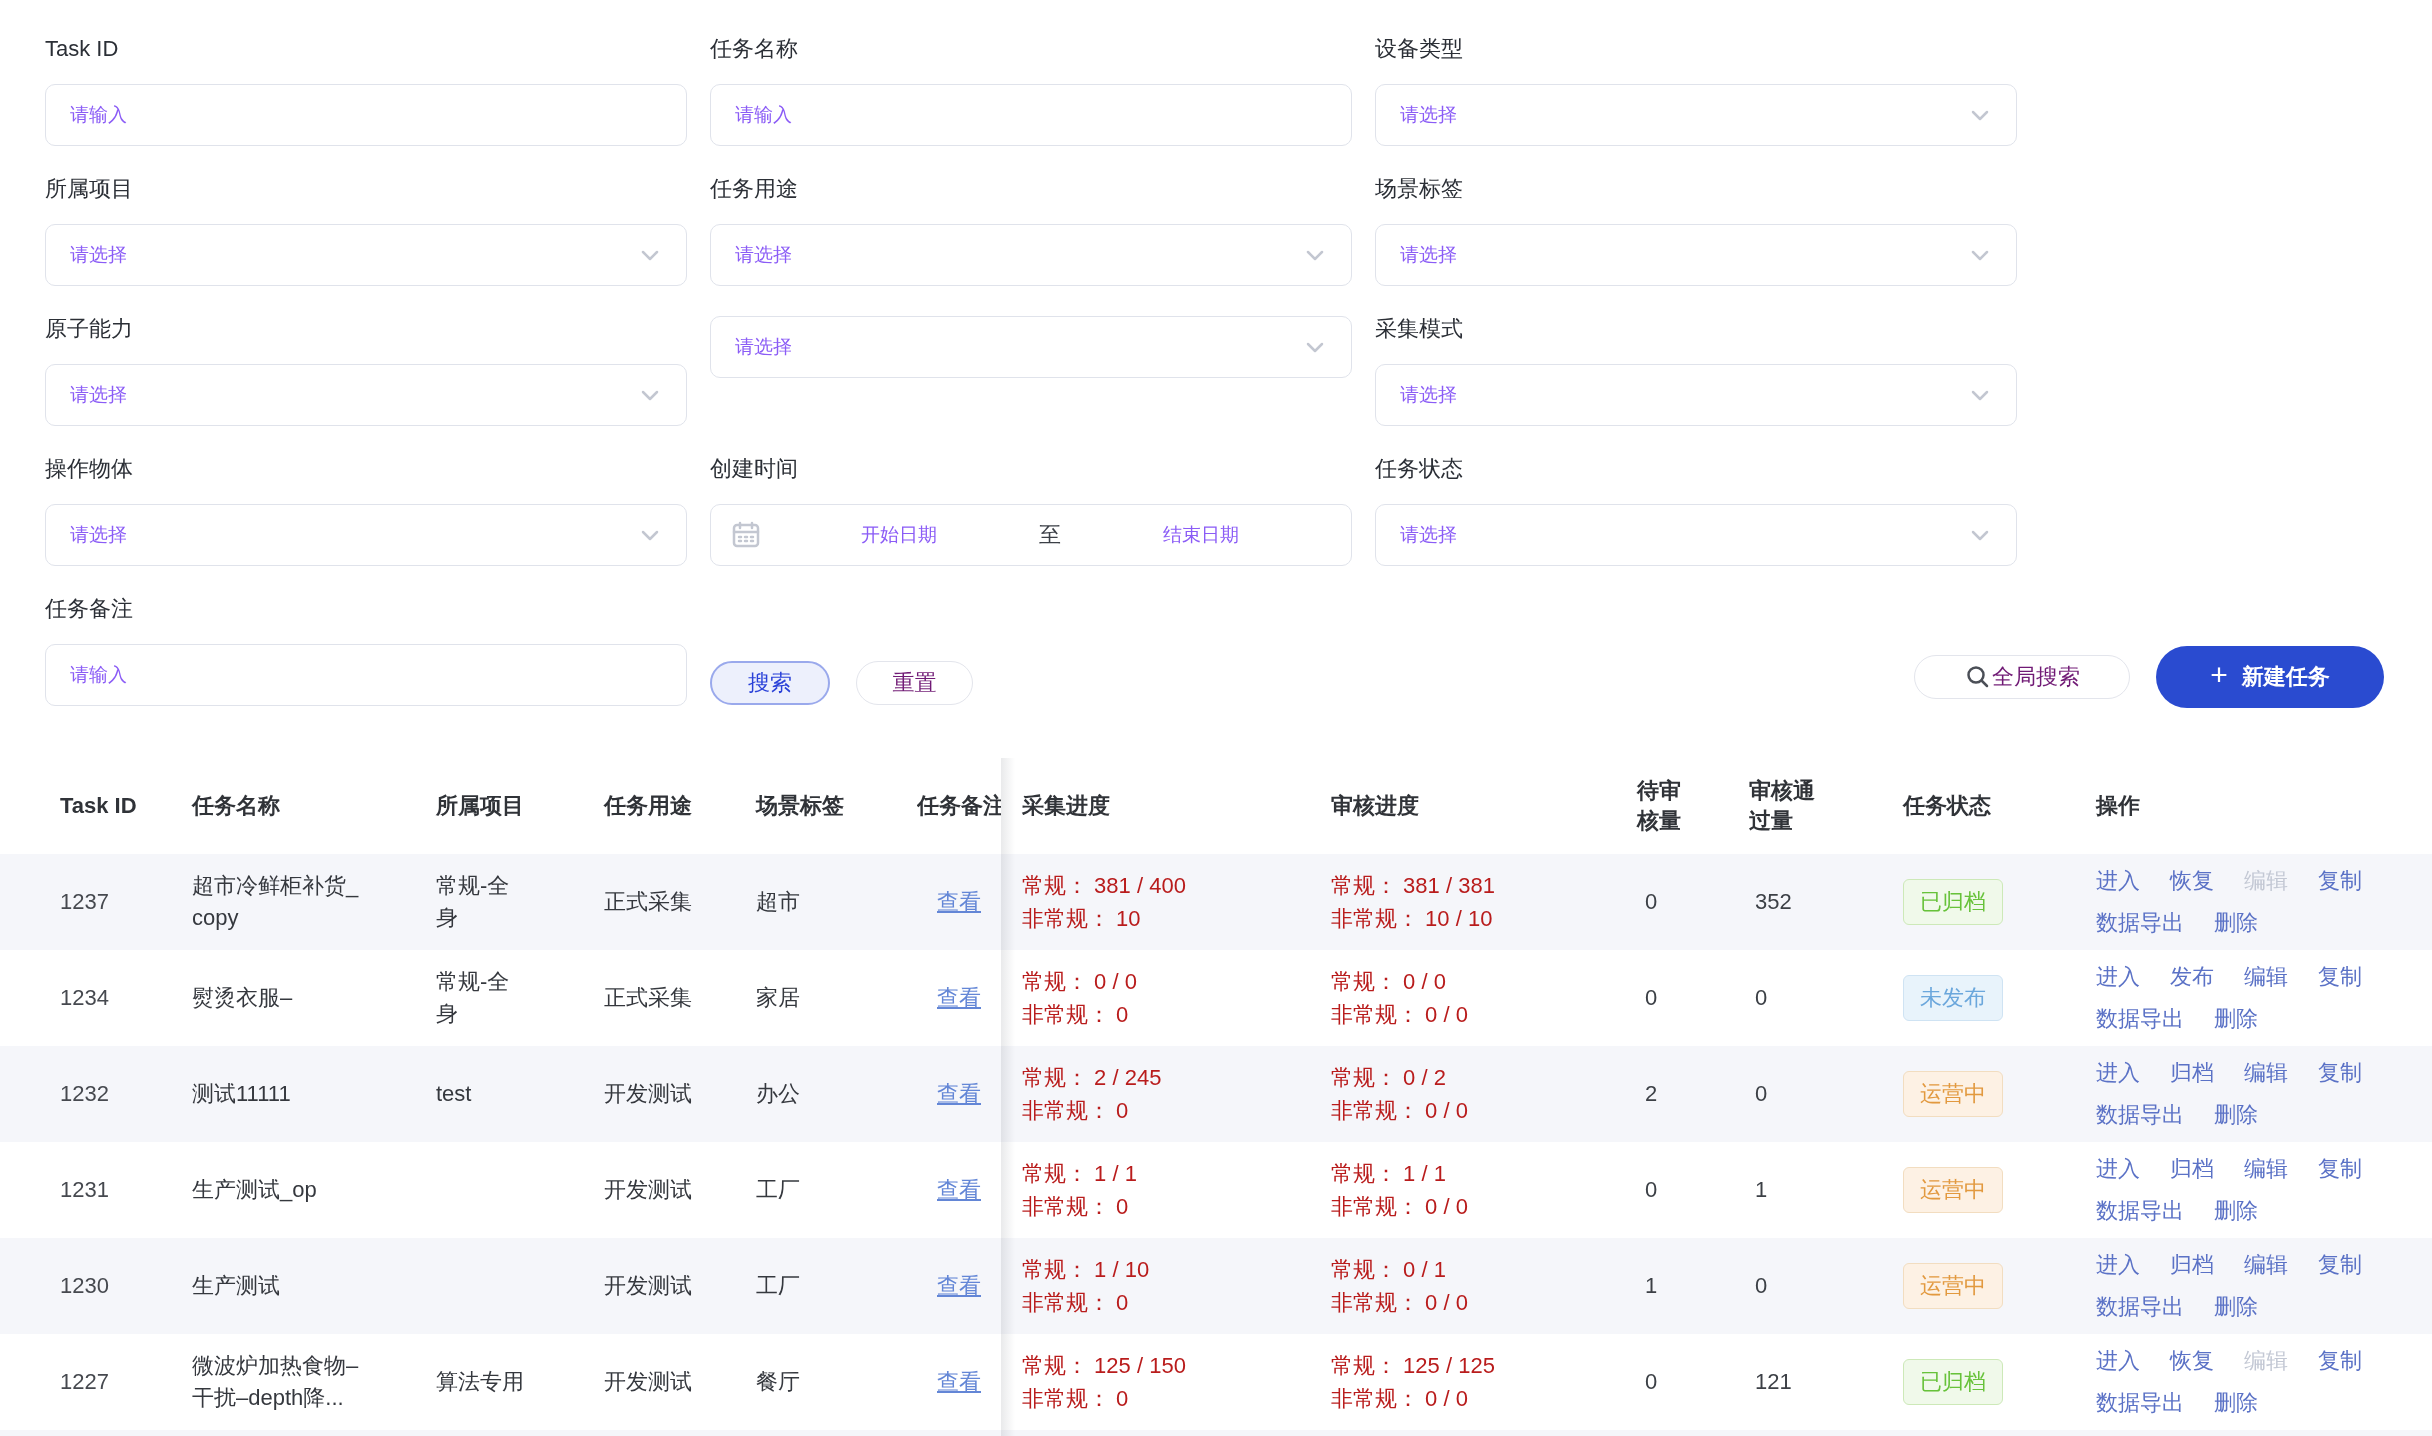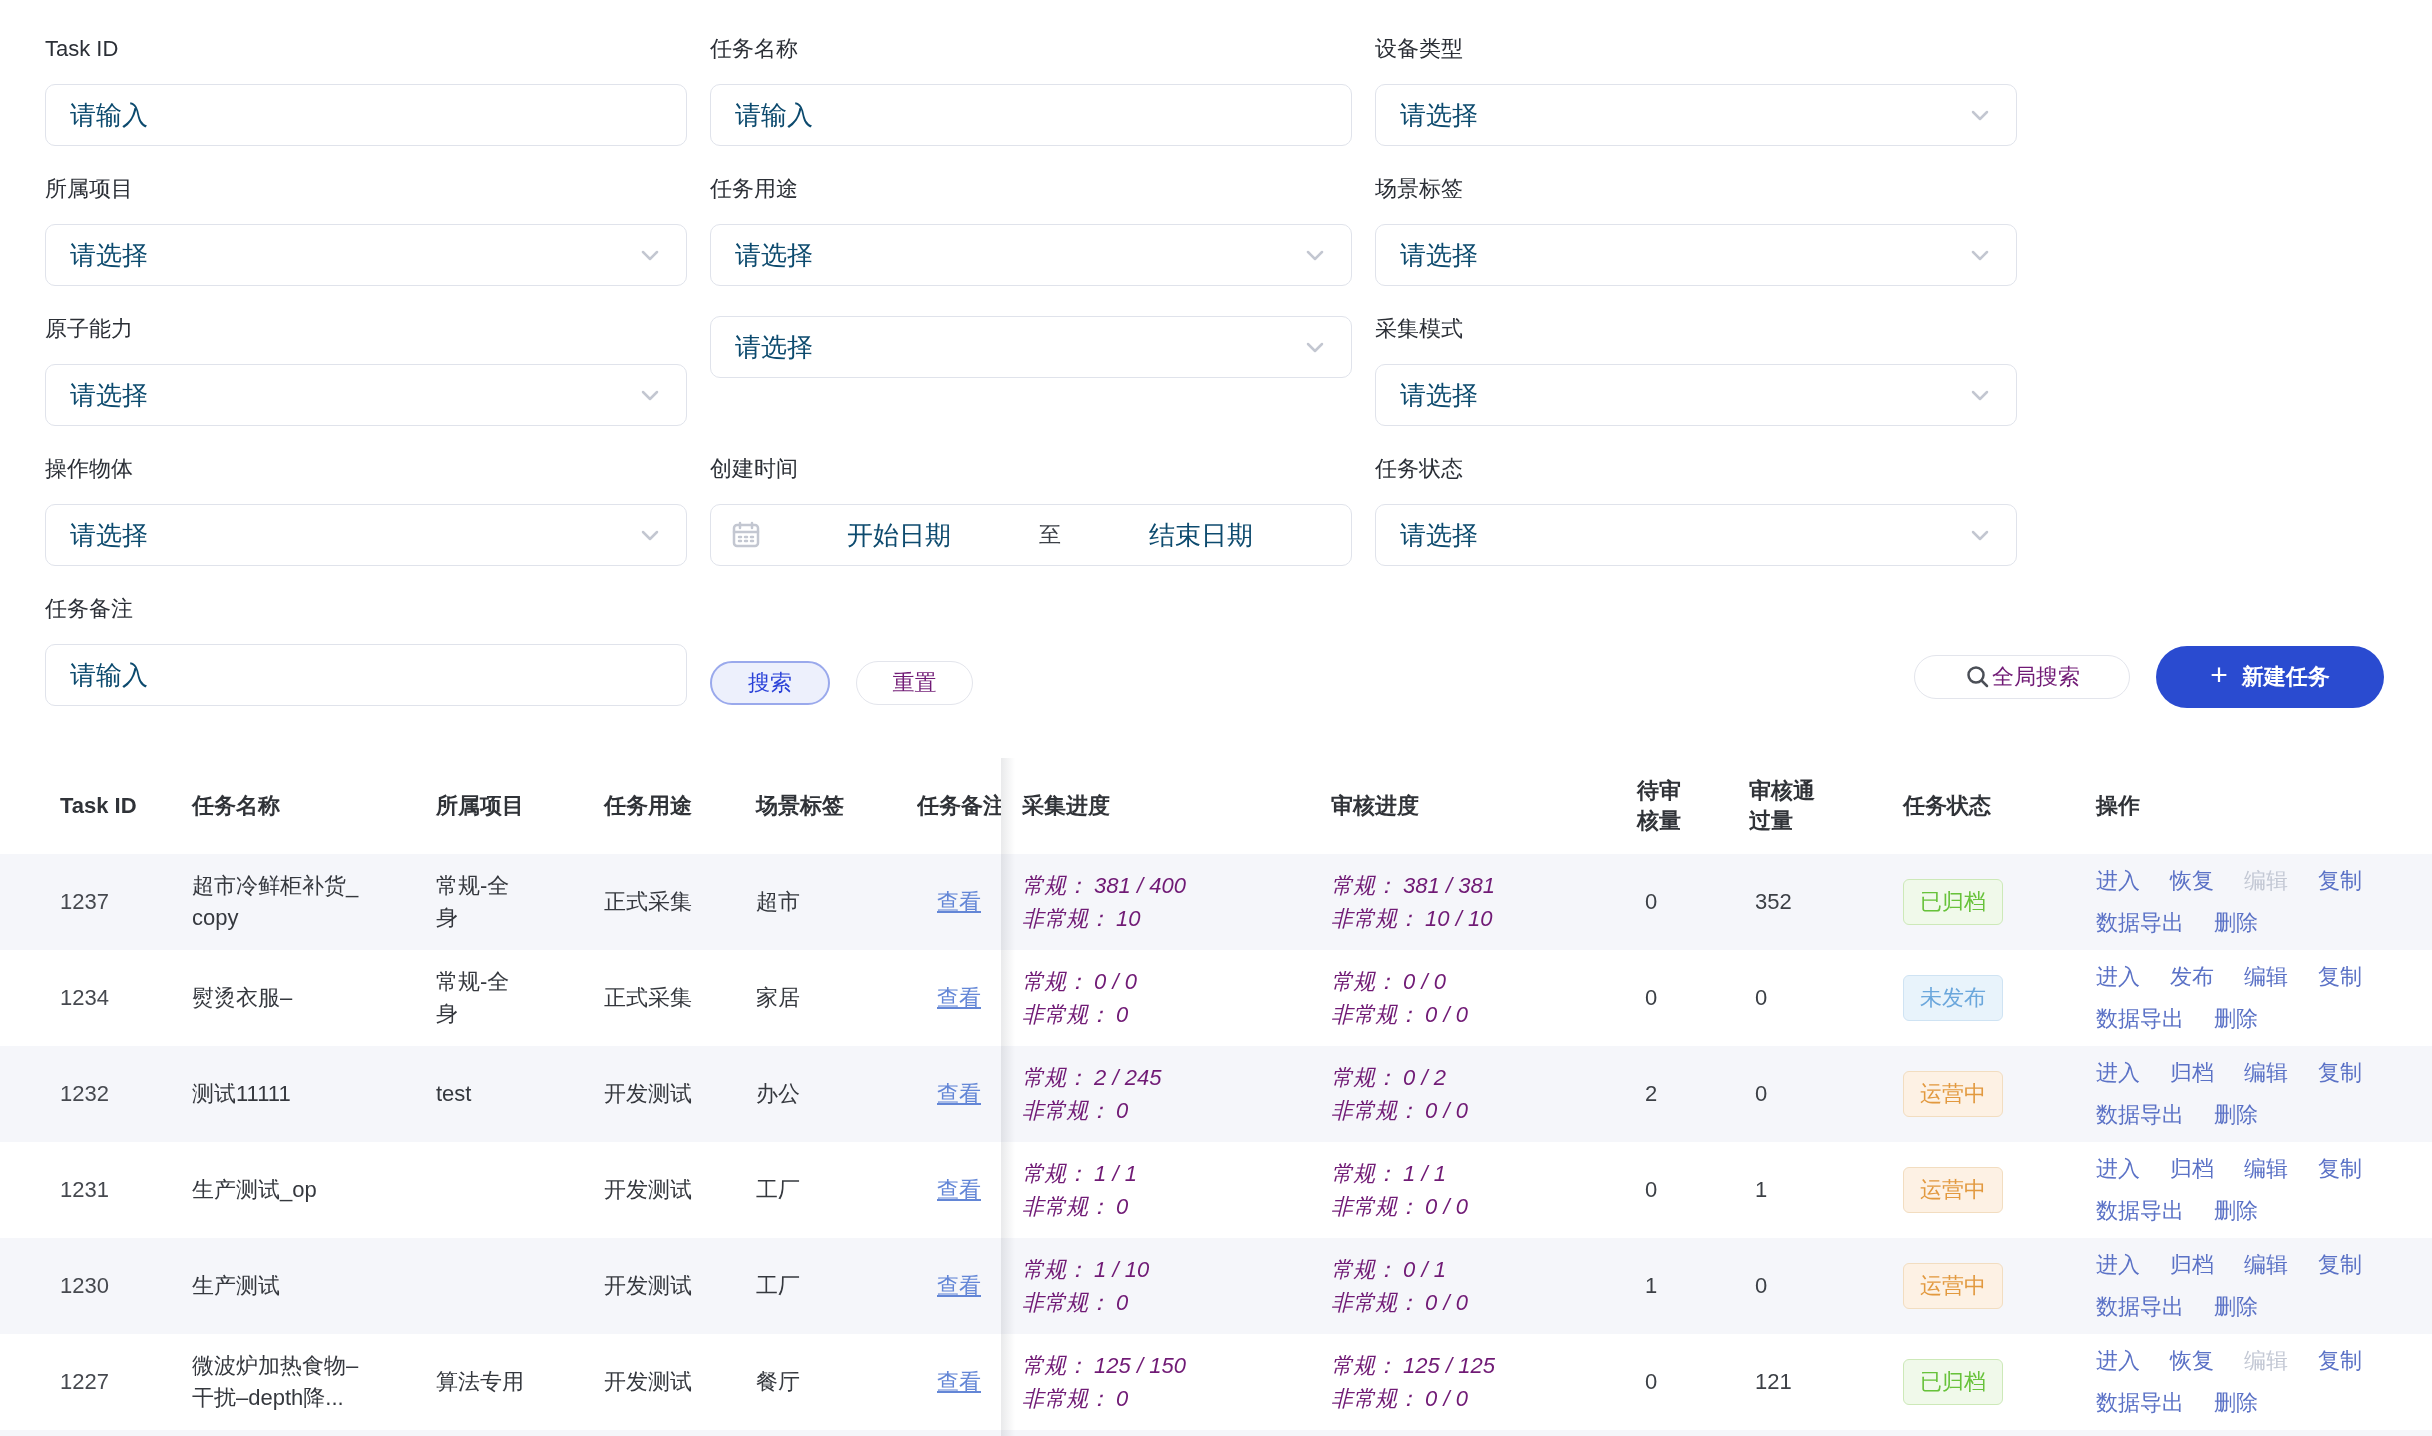--- a/index.html
+++ b/index.html
@@ -6,21 +6,21 @@
   html,body { width:2432px; height:1436px; overflow:hidden; background:#ffffff;
     font-family:"Liberation Sans","DejaVu Sans",sans-serif; color:#2e3238; }
 
   
   .filter-area { padding:36px 0 0 45px; }
   .filter-grid { display:grid; grid-template-columns:642px 642px 642px; column-gap:23px; row-gap:30px; }
   .field { width:642px; }
   .field .flabel { display:block; font-size:22px; line-height:26px; color:#2b2f36; margin-bottom:22px; }
   .control { position:relative; width:642px; height:62px; border:1px solid #e0e3eb; border-radius:10px;
     background:#fff; display:flex; align-items:center; padding:0 24px; }
-  .placeholder { font-size:26px; color:#0c4a6e; }
+  .placeholder { font-size:19px; color:#8b5cf6; }
   .chevron { position:absolute; right:24px; top:50%; transform:translateY(-50%); width:24px; height:24px; }
   .chevron svg { display:block; }
   .daterange { padding:0 20px; }
   .cal-icon { width:30px; height:30px; margin-right:8px; flex:0 0 auto; }
   .dr-seg { flex:1; text-align:center; }
   .dr-sep { font-size:22px; color:#3b3f46; padding:0 10px; }
 
   
   .filter-actions { align-self:end; display:flex; align-items:flex-end; gap:26px; padding-bottom:1px; }
   .btn { display:inline-flex; align-items:center; justify-content:center; cursor:pointer;
@@ -44,21 +44,21 @@
   .h-note { overflow:hidden; white-space:nowrap; }
   .h-collect { padding-left:21px; }
   .h-pending span { display:inline-block; width:50px; line-height:30px; }
   .h-approved span { display:inline-block; width:72px; line-height:30px; }
   .cell { font-size:22px; color:#35383e; display:flex; align-items:center; }
   .trow.striped { background:#f5f6fa; }
   .c-id span { color:#46494f; }
   .c-name span { display:block; max-width:172px; line-height:32px; word-break:break-all; }
   .c-project span { display:block; max-width:94px; line-height:32px; }
   .view { color:#6386d6; text-decoration:underline; cursor:pointer; margin-left:20px; }
-  .prog { line-height:33px; color:#701a75; white-space:nowrap;font-style:italic; }
+  .prog { line-height:33px; color:#b91c1c; white-space:nowrap; }
   .c-collect { padding-left:21px; }
   .c-pending { padding-left:8px; color:#3c4046; }
   .c-approved { padding-left:6px; color:#3c4046; }
   .badge { display:inline-block; height:46px; line-height:44px; padding:0 16px; border-radius:6px;
     font-size:22px; white-space:nowrap; }
   .badge.green  { color:#67c23a; background:#f0f9ea; border:1px solid #cde9b8; }
   .badge.blue   { color:#6ba7dc; background:#e8f3fb; border:1px solid #cfe3f3; }
   .badge.orange { color:#e2993f; background:#fdf1e4; border:1px solid #f2ddc0; }
   .ops { display:flex; flex-wrap:wrap; width:300px; column-gap:30px; row-gap:14px; line-height:28px; }
   .oplink { color:#5b72c6; cursor:pointer; white-space:nowrap; }

